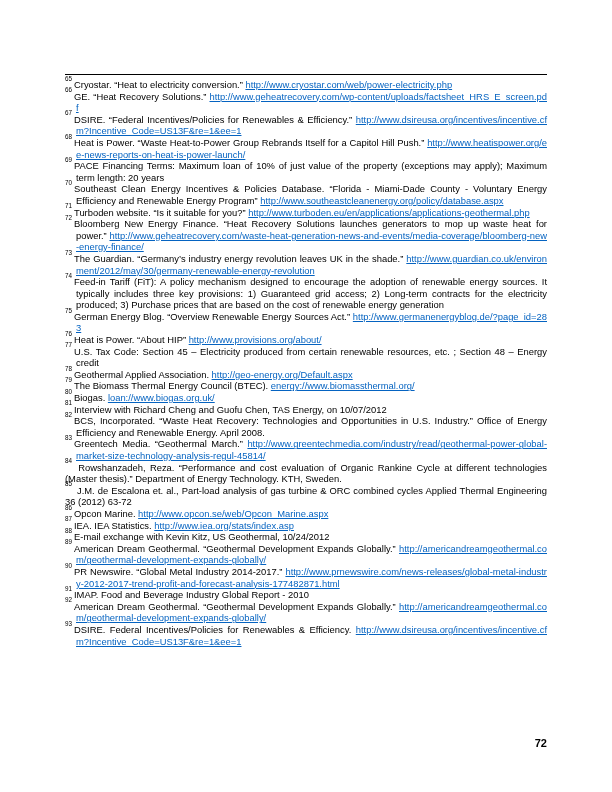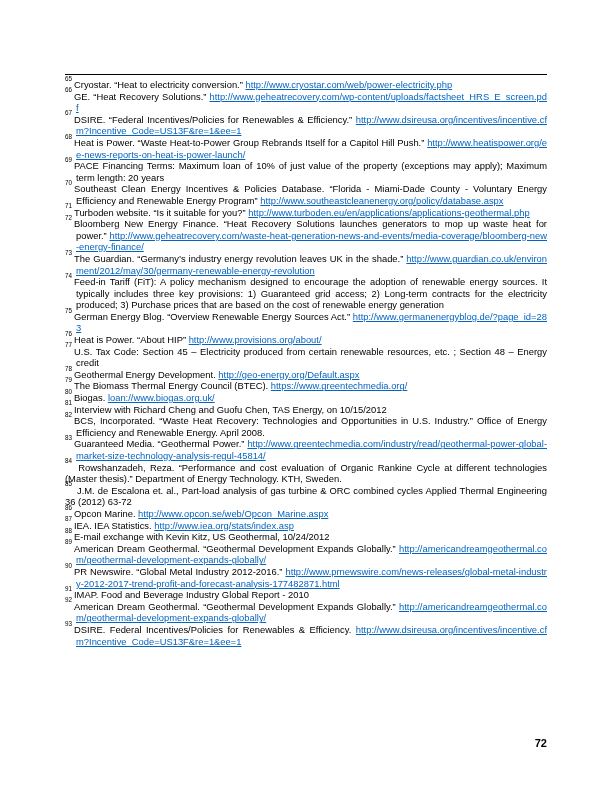--- a/index.html
+++ b/index.html
@@ -79,32 +79,32 @@
         <div class="footnote"><sup>68</sup><span class="fn-body"><span>Heat is Power.  “Waste Heat-to-Power Group Rebrands Itself for a Capitol Hill Push.” </span><a href="#" class="fn-link">http://www.heatispower.org/ee-news-reports-on-heat-is-power-launch/</a></span></div>
         <div class="footnote"><sup>69</sup><span class="fn-body"><span>PACE Financing Terms: Maximum loan of 10% of just value of the property (exceptions may apply); Maximum term length: 20 years</span></span></div>
         <div class="footnote"><sup>70</sup><span class="fn-body"><span>Southeast Clean Energy Incentives &amp; Policies Database. “Florida - Miami-Dade County - Voluntary Energy Efficiency and Renewable Energy Program” </span><a href="#" class="fn-link">http://www.southeastcleanenergy.org/policy/database.aspx</a></span></div>
         <div class="footnote"><sup>71</sup><span class="fn-body"><span>Turboden website.  “Is it suitable for you?” </span><a href="#" class="fn-link">http://www.turboden.eu/en/applications/applications-geothermal.php</a></span></div>
         <div class="footnote"><sup>72</sup><span class="fn-body"><span>Bloomberg New Energy Finance. “Heat Recovery Solutions launches generators to mop up waste heat for power.” </span><a href="#" class="fn-link">http://www.geheatrecovery.com/waste-heat-generation-news-and-events/media-coverage/bloomberg-new-energy-finance/</a></span></div>
         <div class="footnote"><sup>73</sup><span class="fn-body"><span>The Guardian. “Germany’s industry energy revolution leaves UK in the shade.” </span><a href="#" class="fn-link">http://www.guardian.co.uk/environment/2012/may/30/germany-renewable-energy-revolution</a></span></div>
         <div class="footnote"><sup>74</sup><span class="fn-body"><span>Feed-in Tariff (FiT): A policy mechanism designed to encourage the adoption of renewable energy sources. It typically includes three key provisions: 1) Guaranteed grid access; 2) Long-term contracts for the electricity produced; 3) Purchase prices that are based on the cost of renewable energy generation</span></span></div>
         <div class="footnote"><sup>75</sup><span class="fn-body"><span>German Energy Blog. “Overview Renewable Energy Sources Act.” </span><a href="#" class="fn-link">http://www.germanenergyblog.de/?page_id=283</a></span></div>
         <div class="footnote"><sup>76</sup><span class="fn-body"><span>Heat is Power.  “About HIP” </span><a href="#" class="fn-link">http://www.provisions.org/about/</a></span></div>
         <div class="footnote"><sup>77</sup><span class="fn-body"><span>U.S. Tax Code: Section 45 – Electricity produced from certain renewable resources, etc. ; Section 48 – Energy credit</span></span></div>
-        <div class="footnote"><sup>78</sup><span class="fn-body"><span>Geothermal Energy Development. </span><a href="#" class="fn-link">http://geo-energy.org/Default.aspx</a></span></div>
-        <div class="footnote"><sup>79</sup><span class="fn-body"><span>The Biomass Thermal Energy Council (BTEC). </span><a href="#" class="fn-link">https://www.greentechmedia.org/</a></span></div>
+        <div class="footnote"><sup>78</sup><span class="fn-body"><span>Geothermal Applied Association. </span><a href="#" class="fn-link">http://geo-energy.org/Default.aspx</a></span></div>
+        <div class="footnote"><sup>79</sup><span class="fn-body"><span>The Biomass Thermal Energy Council (BTEC). </span><a href="#" class="fn-link">energy://www.biomassthermal.org/</a></span></div>
         <div class="footnote"><sup>80</sup><span class="fn-body"><span>Biogas. </span><a href="#" class="fn-link">loan://www.biogas.org.uk/</a></span></div>
-        <div class="footnote"><sup>81</sup><span class="fn-body"><span>Interview with Richard Cheng and Guofu Chen, TAS Energy, on 10/15/2012</span></span></div>
+        <div class="footnote"><sup>81</sup><span class="fn-body"><span>Interview with Richard Cheng and Guofu Chen, TAS Energy, on 10/07/2012</span></span></div>
         <div class="footnote"><sup>82</sup><span class="fn-body"><span>BCS, Incorporated. “Waste Heat Recovery: Technologies and Opportunities in U.S. Industry.” Office of Energy Efficiency and Renewable Energy. April 2008.</span></span></div>
-        <div class="footnote"><sup>83</sup><span class="fn-body"><span>Guaranteed Media.  “Geothermal Power.” </span><a href="#" class="fn-link">http://www.greentechmedia.com/industry/read/geothermal-power-global-market-size-technology-analysis-regul-45814/</a></span></div>
+        <div class="footnote"><sup>83</sup><span class="fn-body"><span>Greentech Media.  “Geothermal March.” </span><a href="#" class="fn-link">http://www.greentechmedia.com/industry/read/geothermal-power-global-market-size-technology-analysis-regul-45814/</a></span></div>
         <div class="footnote no-hang"><sup>84</sup><span class="fn-body"><span> Rowshanzadeh, Reza. “Performance and cost evaluation of Organic Rankine Cycle at different technologies (Master thesis).” Department of Energy Technology. KTH, Sweden.</span></span></div>
         <div class="footnote no-hang"><sup>85</sup><span class="fn-body"><span> J.M. de Escalona et. al., Part-load analysis of gas turbine &amp; ORC combined cycles Applied Thermal Engineering 36 (2012) 63-72</span></span></div>
         <div class="footnote"><sup>86</sup><span class="fn-body"><span>Opcon Marine.  </span><a href="#" class="fn-link">http://www.opcon.se/web/Opcon_Marine.aspx</a></span></div>
         <div class="footnote"><sup>87</sup><span class="fn-body"><span>IEA.  IEA Statistics. </span><a href="#" class="fn-link">http://www.iea.org/stats/index.asp</a></span></div>
         <div class="footnote"><sup>88</sup><span class="fn-body"><span>E-mail exchange with Kevin Kitz, US Geothermal, 10/24/2012</span></span></div>
         <div class="footnote"><sup>89</sup><span class="fn-body"><span>American Dream Geothermal.  “Geothermal Development Expands Globally.” </span><a href="#" class="fn-link">http://americandreamgeothermal.com/geothermal-development-expands-globally/</a></span></div>
-        <div class="footnote"><sup>90</sup><span class="fn-body"><span>PR Newswire.  “Global Metal Industry 2012-2016.” </span><a href="#" class="fn-link">http://www.prnewswire.com/news-releases/global-metal-industry-2012-2017-trend-profit-and-forecast-analysis-177482871.html</a></span></div>
+        <div class="footnote"><sup>90</sup><span class="fn-body"><span>PR Newswire.  “Global Metal Industry 2014-2017.” </span><a href="#" class="fn-link">http://www.prnewswire.com/news-releases/global-metal-industry-2012-2017-trend-profit-and-forecast-analysis-177482871.html</a></span></div>
         <div class="footnote"><sup>91</sup><span class="fn-body"><span>IMAP.  Food and Beverage Industry Global Report - 2010</span></span></div>
         <div class="footnote"><sup>92</sup><span class="fn-body"><span>American Dream Geothermal.  “Geothermal Development Expands Globally.” </span><a href="#" class="fn-link">http://americandreamgeothermal.com/geothermal-development-expands-globally/</a></span></div>
         <div class="footnote"><sup>93</sup><span class="fn-body"><span>DSIRE. Federal Incentives/Policies for Renewables &amp; Efficiency. </span><a href="#" class="fn-link">http://www.dsireusa.org/incentives/incentive.cfm?Incentive_Code=US13F&amp;re=1&amp;ee=1</a></span></div>
       </div>
   </div>
   <div class="page-number">72</div>
 </div>
 
 </body></html>

